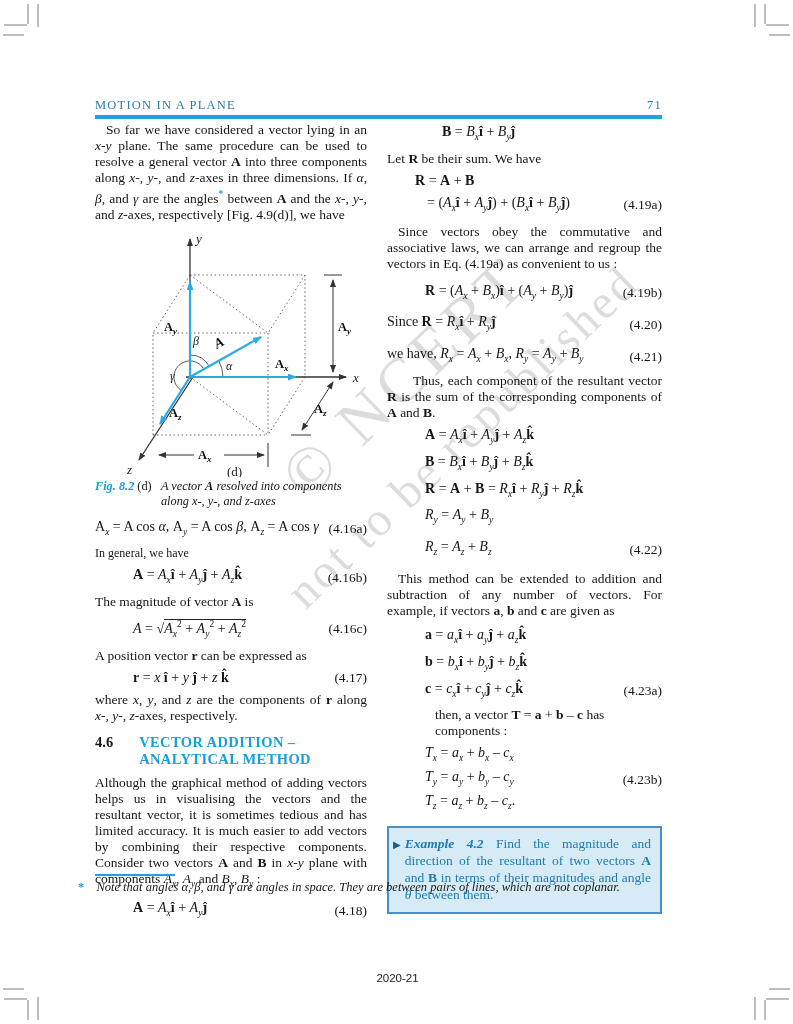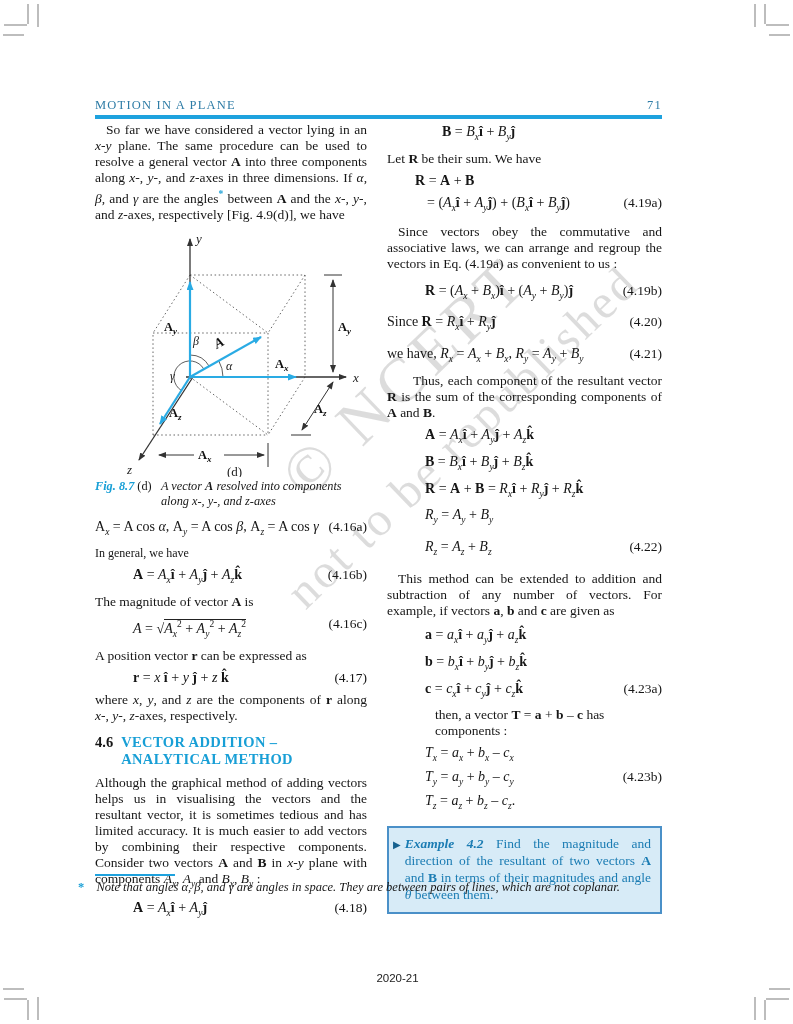--- a/index.html
+++ b/index.html
@@ -16,42 +16,42 @@
   #hdr{position:absolute;left:95px;top:98px;width:567px;z-index:2;}
   #hdr .hrow{display:flex;justify-content:space-between;align-items:flex-end;
     color:#2e7ca6;font-size:12.5px;letter-spacing:1.2px;}
   #hdr .rule{margin-top:2px;height:4px;background:#1ea2de;}
   
   #colL{position:absolute;left:95px;top:122px;width:272px;z-index:2;font-size:13.5px;line-height:16px;text-align:justify;}
   #colR{position:absolute;left:387px;top:124px;width:275px;z-index:2;font-size:13.5px;line-height:16px;text-align:justify;}
   p{margin:0;}
   .ind{text-indent:11px;}
   .ind2{text-indent:26px;}
-  .eqrow{display:flex;justify-content:space-between;align-items:flex-start;
+  .eqrow{display:flex;justify-content:space-between;align-items:center;
          padding-left:38px;margin:6px 0;font-size:14px;text-align:left;}
   .eqrow.noind{padding-left:0;}
   .eqrow .eq{white-space:nowrap;}
   .eqrow .eqnum{font-style:normal;font-size:13.5px;}
   .eqline{margin:6px 0;font-size:14px;text-align:left;}
   sub{font-size:9.5px;}
   sup{font-size:9.5px;}
   sup.fn{color:#189fd6;font-weight:bold;}
   .rad{border-top:1px solid #222;padding-top:1px;}
   
   #figure{margin:4px 0 2px -2px;width:300px;height:250px;}
   svg text{font-family:"Liberation Serif","DejaVu Serif",serif;}
   .axlbl{font-style:italic;font-size:13px;fill:#222;}
   .greek{font-style:italic;font-size:12px;fill:#222;}
   .complbl{font-weight:bold;font-size:12.5px;fill:#111;}
   .ss{font-size:9px;font-style:italic;}
   #caption{margin-top:2px;font-size:12.3px;font-style:italic;line-height:15px;text-align:left;display:flex;}
   #caption .figlab{color:#189fd6;font-weight:bold;white-space:nowrap;}
   #caption .figpanel{font-style:normal;white-space:pre;}
   
-  #sec46{display:flex;margin:10px 0 7px 0;font-weight:bold;font-size:14.5px;line-height:17px;text-align:left;}
+  #sec46{display:flex;margin:10px 0 7px 0;font-weight:bold;font-size:14.5px;line-height:17px;text-align:left;gap:18px;}
   #sec46 .secnum{color:#161616;margin-right:8px;}
   #sec46 .sectitle{color:#189fd6;letter-spacing:.4px;}
   
   #exbox{margin-top:12px;border:2px solid #4a90c8;background:#d7ebf7;padding:7px 9px 9px 4px;
          display:flex;color:#1b7cb3;font-size:13.5px;line-height:17px;}
   #exbox .marker{color:#16618f;font-size:10px;line-height:17px;margin:1px 4px 0 0;font-style:normal;}
   #exbox .exlabel{font-weight:bold;font-style:italic;}
   
   #fnrule{position:absolute;left:95px;top:874px;width:80px;height:2px;background:#1ea2de;z-index:2;}
   #footnote{position:absolute;left:78px;top:880px;width:567px;z-index:2;font-size:12.5px;font-style:italic;line-height:15px;}
@@ -165,21 +165,21 @@
           <line x1="175" y1="216" x2="175" y2="240"></line>
         </g>
         <text class="complbl" x="245" y="104"><tspan>A</tspan><tspan class="ss" dy="3">y</tspan></text>
         <text class="complbl" x="221" y="186"><tspan>A</tspan><tspan class="ss" dy="3">z</tspan></text>
         <text class="complbl" x="105" y="232"><tspan>A</tspan><tspan class="ss" dy="3">x</tspan></text>
         <text x="134" y="249" font-size="13" fill="#222"><tspan>(d)</tspan></text>
       </svg>
     </div>
 
     <div id="caption">
-      <span class="figlab">Fig. 8.7</span>
+      <span class="figlab">Fig. 8.2</span>
         <span class="figpanel"> (d)   </span>
       <span>A vector <b>A</b> resolved into components along <i>x</i>-, <i>y</i>-, and <i>z</i>-axes</span>
     </div>
 
     <div class="eqrow noind" style="margin-top:10px;">
       <span class="eq">A<sub><i>x</i></sub> = A cos <i>α</i>,  A<sub><i>y</i></sub> = A cos <i>β</i>,  A<sub><i>z</i></sub> = A cos <i>γ</i></span>
       <span class="eqnum">(4.16a)</span>
     </div>
     <p class="eqline" style="font-size:12px;">In general, we have</p>
     <div class="eqrow">

